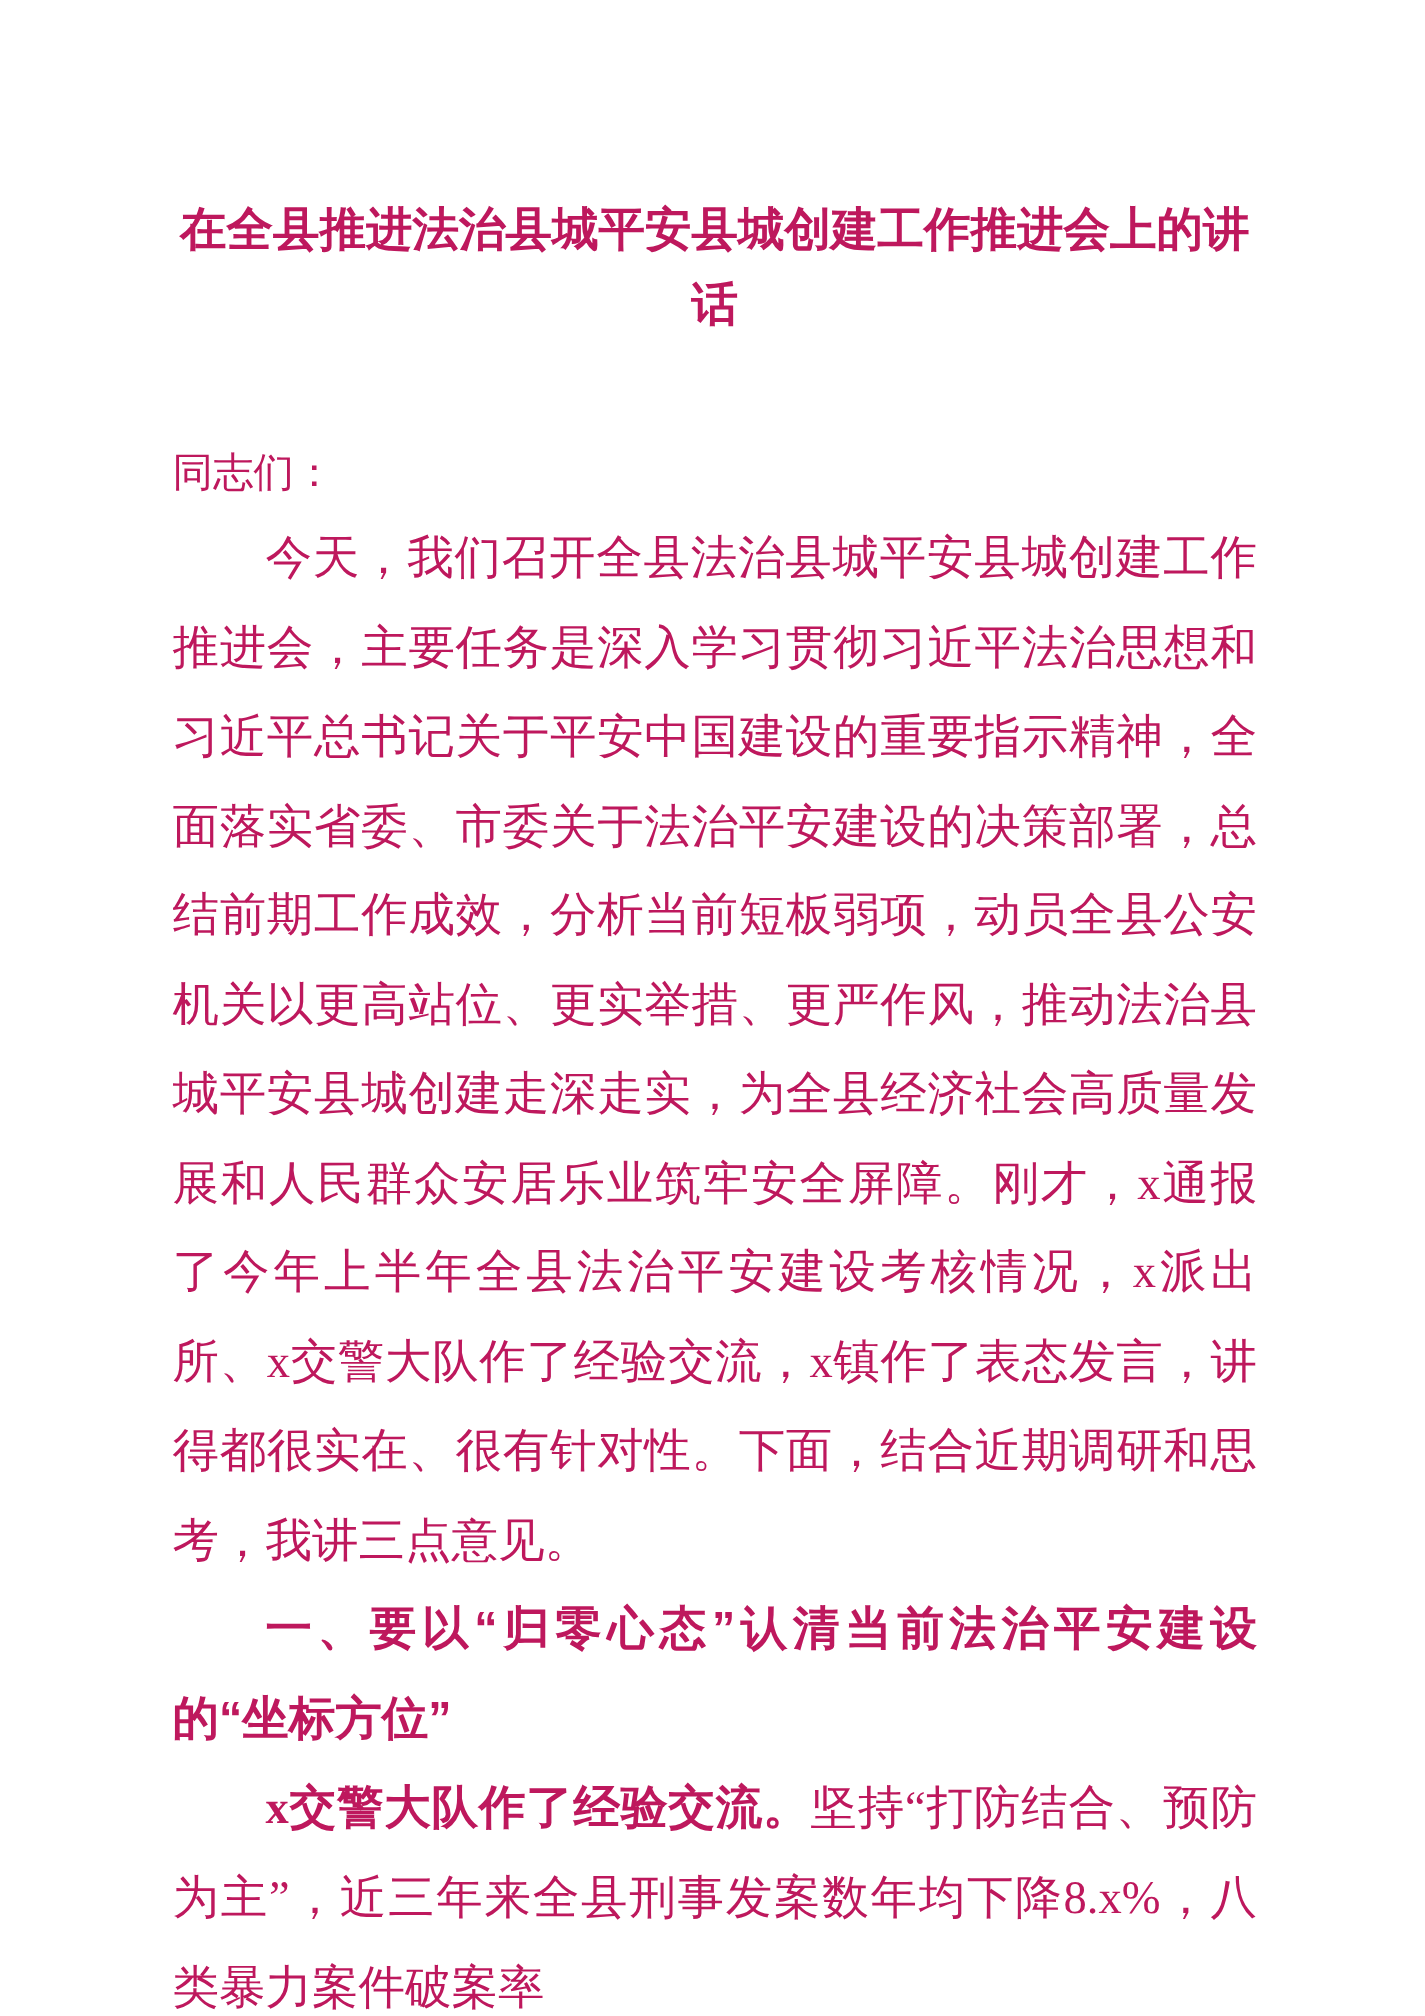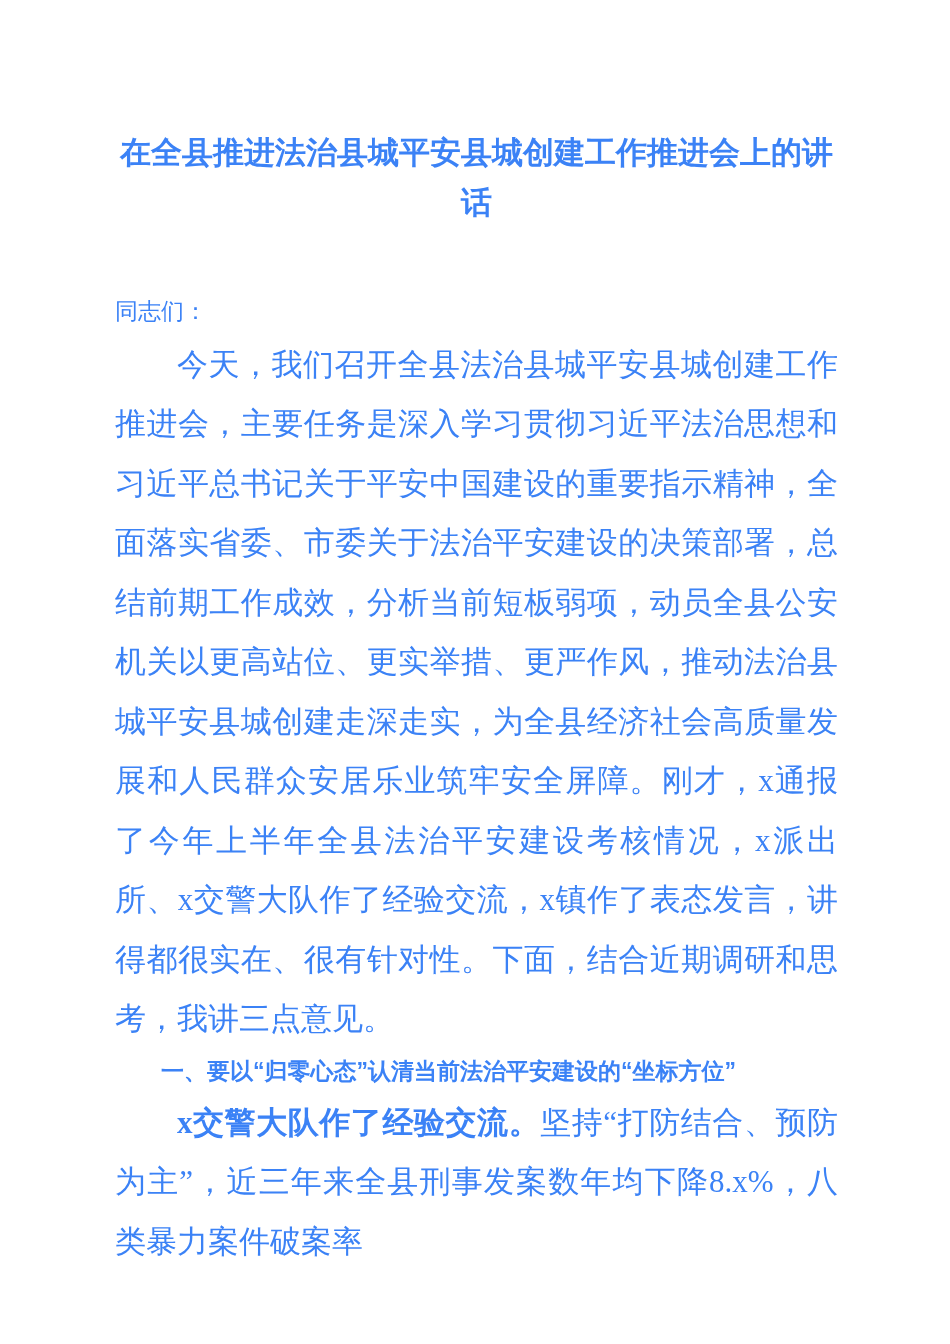--- a/index.html
+++ b/index.html
@@ -10,46 +10,46 @@
   .page {
     position: relative;
     width: 950px;
     height: 1344px;
     margin: 0 auto;
     background: #ffffff;
     box-sizing: border-box;
     padding: 128px 112px 0 115px;
     overflow: hidden;
     font-family: "Liberation Serif", "DejaVu Serif", serif;
-    color: #3b82f6;
+    color: #be185d;
   }
   .doc-title {
     font-size: 31px;
     font-weight: bold;
     text-align: center;
     line-height: 1.62;
     margin: 0 0 62px 0;
     font-family: "Liberation Serif", "DejaVu Serif", serif;
   }
   .salutation {
-    font-size: 23px;
+    font-size: 27px;
     line-height: 1.92;
     margin: 0;
     text-indent: 0;
   }
   .para {
     font-size: 31px;
     line-height: 1.92;
     margin: 0;
     text-indent: 2em;
     text-align: justify;
     text-justify: inter-ideograph;
   }
   .section-heading {
-    font-size: 23px;
+    font-size: 31px;
     font-weight: bold;
     line-height: 1.92;
     margin: 0;
     text-indent: 2em;
     text-align: justify;
     font-family: "Liberation Sans", "DejaVu Sans", sans-serif;
   }
   .para-lead {
     font-weight: bold;
   }

